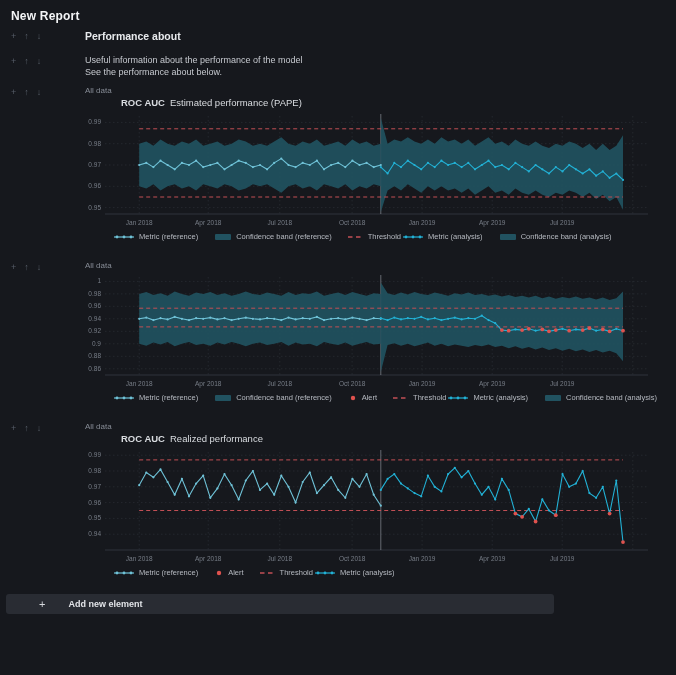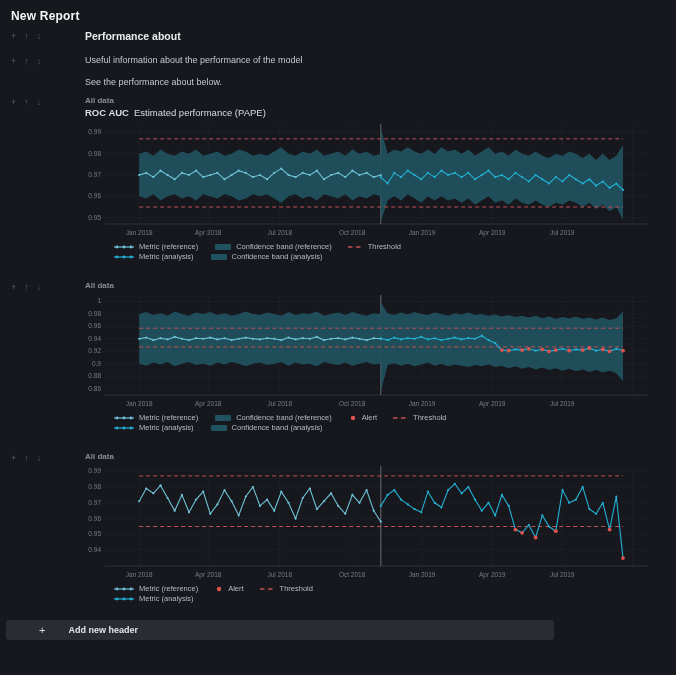--- a/index.html
+++ b/index.html
@@ -14,28 +14,28 @@
   .element-row{display:flex;align-items:flex-start;}
   .mb13{margin-bottom:13px;} .mb9{margin-bottom:9px;} .mb20{margin-bottom:20px;}
   .controls{flex:0 0 74px;display:flex;gap:8px;padding-left:11px;padding-top:1px;}
   button.ctl{
     background:none;border:none;padding:0;margin:0;color:#565d68;
     font-size:9px;line-height:10px;cursor:pointer;font-family:"Liberation Sans",sans-serif;
   }
   .content{flex:1;min-width:0;}
   .header-el{font-size:10.5px;font-weight:700;color:#e8eaed;}
   .text-el{font-size:9px;color:#c6c9cf;}
-  .text-el p{margin:0 0 12px 0;}
+  .text-el p{margin:0 0 2px 0;}
   .text-el p:last-child{margin:0;}
-  .chart-subtitle{font-size:8px;color:#878c96;margin-bottom:2px;font-weight:bold;}
-  .chart-title{font-size:9.5px;color:#d9dce0;margin-bottom:3px;}
+  .chart-subtitle{font-size:8px;color:#878c96;margin-bottom:2px;}
+  .chart-title{font-size:9.5px;color:#d9dce0;margin-bottom:3px;margin-left:36px;}
   .chart-title .metric{font-weight:700;margin-right:5px;}
   svg.chart{display:block;}
   svg text{font-family:"Liberation Sans", sans-serif;}
-  .legend{margin-left:28px;margin-top:1px;display:flex;flex-direction:column;gap:1px;}
+  .legend{margin-left:28px;margin-top:1px;display:flex;gap:1px;}
   .legend-row{display:flex;gap:16px;align-items:center;}
   .lg-item{display:flex;align-items:center;gap:4px;font-size:7.5px;color:#b6bac1;white-space:nowrap;}
   .add-bar{
     margin:17px 6px 0 6px;height:20px;background:#292c33;border-radius:3px;
     display:flex;align-items:center;padding-left:33px;gap:23px;cursor:pointer;
   }
   .add-bar .plus{font-size:11px;color:#d7dade;line-height:20px;}
   .add-bar .label{font-size:9px;font-weight:700;color:#e2e4e8;}
 </style>
 </head>
@@ -418,20 +418,23 @@
     </div>
 
     <div class="element-row">
       <div class="controls">
         <button class="ctl">+</button>
         <button class="ctl">↑</button>
         <button class="ctl">↓</button>
       </div>
       <div class="content">
         <div class="chart-subtitle">All data</div>
+        <div class="chart-title">
+          <span class="metric">ROC AUC</span><span>Realized performance</span>
+        </div>
         <svg class="chart" viewBox="0 0 575 120" width="575" height="120">
             <line x1="20" y1="87.2" x2="563" y2="87.2" stroke="#2b2f37" stroke-width="0.7" stroke-dasharray="1.5 2.5"></line>
             <text x="16" y="89.2" text-anchor="end" font-size="6.5" fill="#777d87">0.94</text>
             <line x1="20" y1="71.4" x2="563" y2="71.4" stroke="#2b2f37" stroke-width="0.7" stroke-dasharray="1.5 2.5"></line>
             <text x="16" y="73.4" text-anchor="end" font-size="6.5" fill="#777d87">0.95</text>
             <line x1="20" y1="55.6" x2="563" y2="55.6" stroke="#2b2f37" stroke-width="0.7" stroke-dasharray="1.5 2.5"></line>
             <text x="16" y="57.6" text-anchor="end" font-size="6.5" fill="#777d87">0.96</text>
             <line x1="20" y1="39.8" x2="563" y2="39.8" stroke="#2b2f37" stroke-width="0.7" stroke-dasharray="1.5 2.5"></line>
             <text x="16" y="41.8" text-anchor="end" font-size="6.5" fill="#777d87">0.97</text>
             <line x1="20" y1="24.0" x2="563" y2="24.0" stroke="#2b2f37" stroke-width="0.7" stroke-dasharray="1.5 2.5"></line>
@@ -574,15 +577,15 @@
               </span>
             </div>
           </div>
       </div>
     </div>
 
   </div>
 
   <div class="add-bar">
     <span class="plus">+</span>
-    <span class="label">Add new header</span>
+    <span class="label">Add new element</span>
   </div>
 </div>
 
 </body></html>

